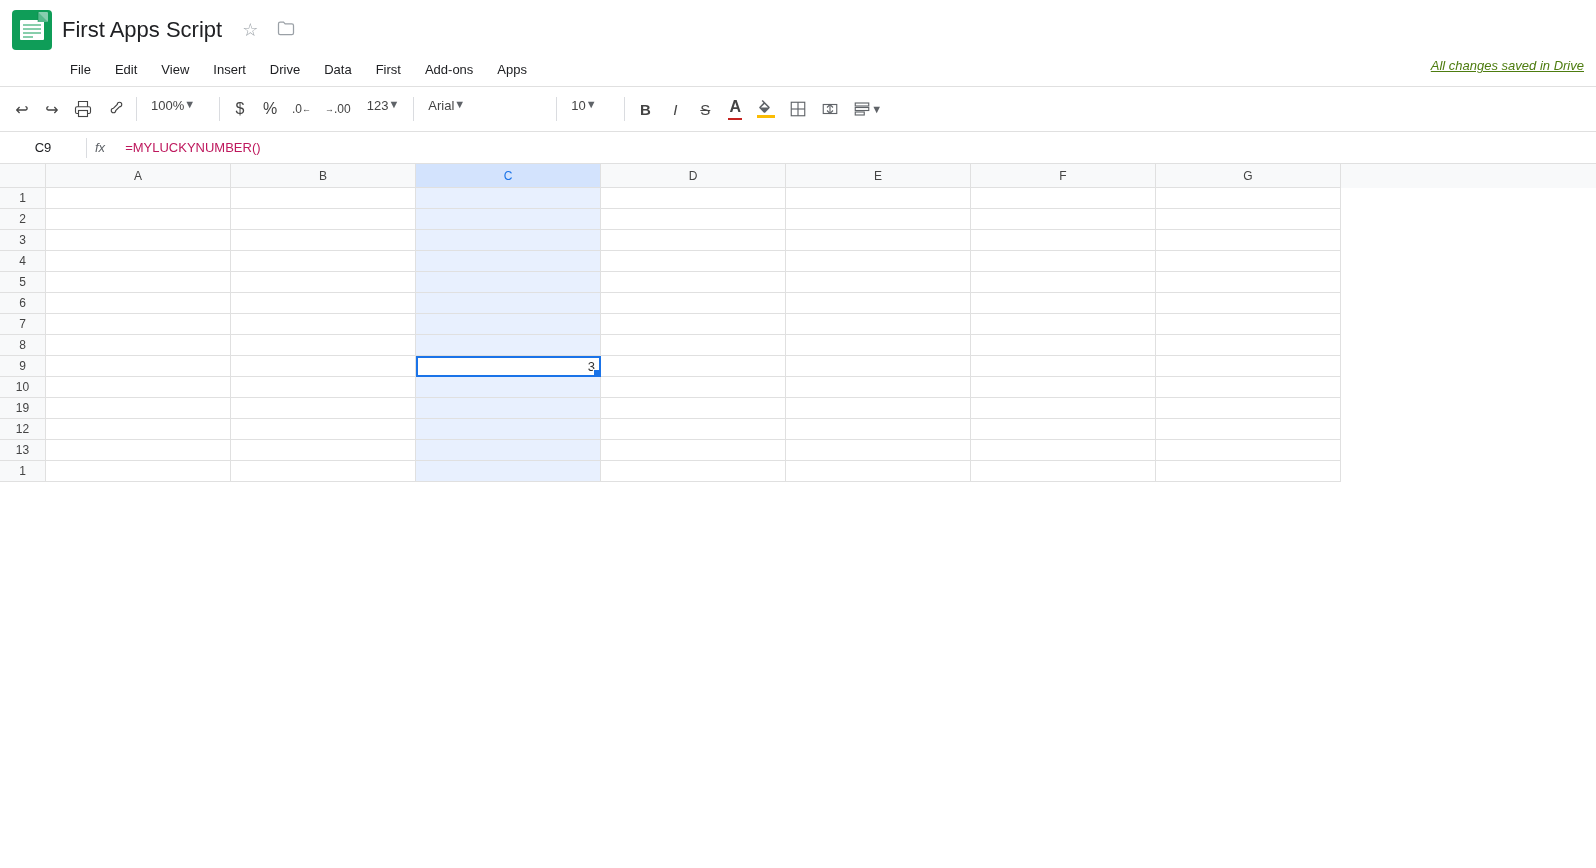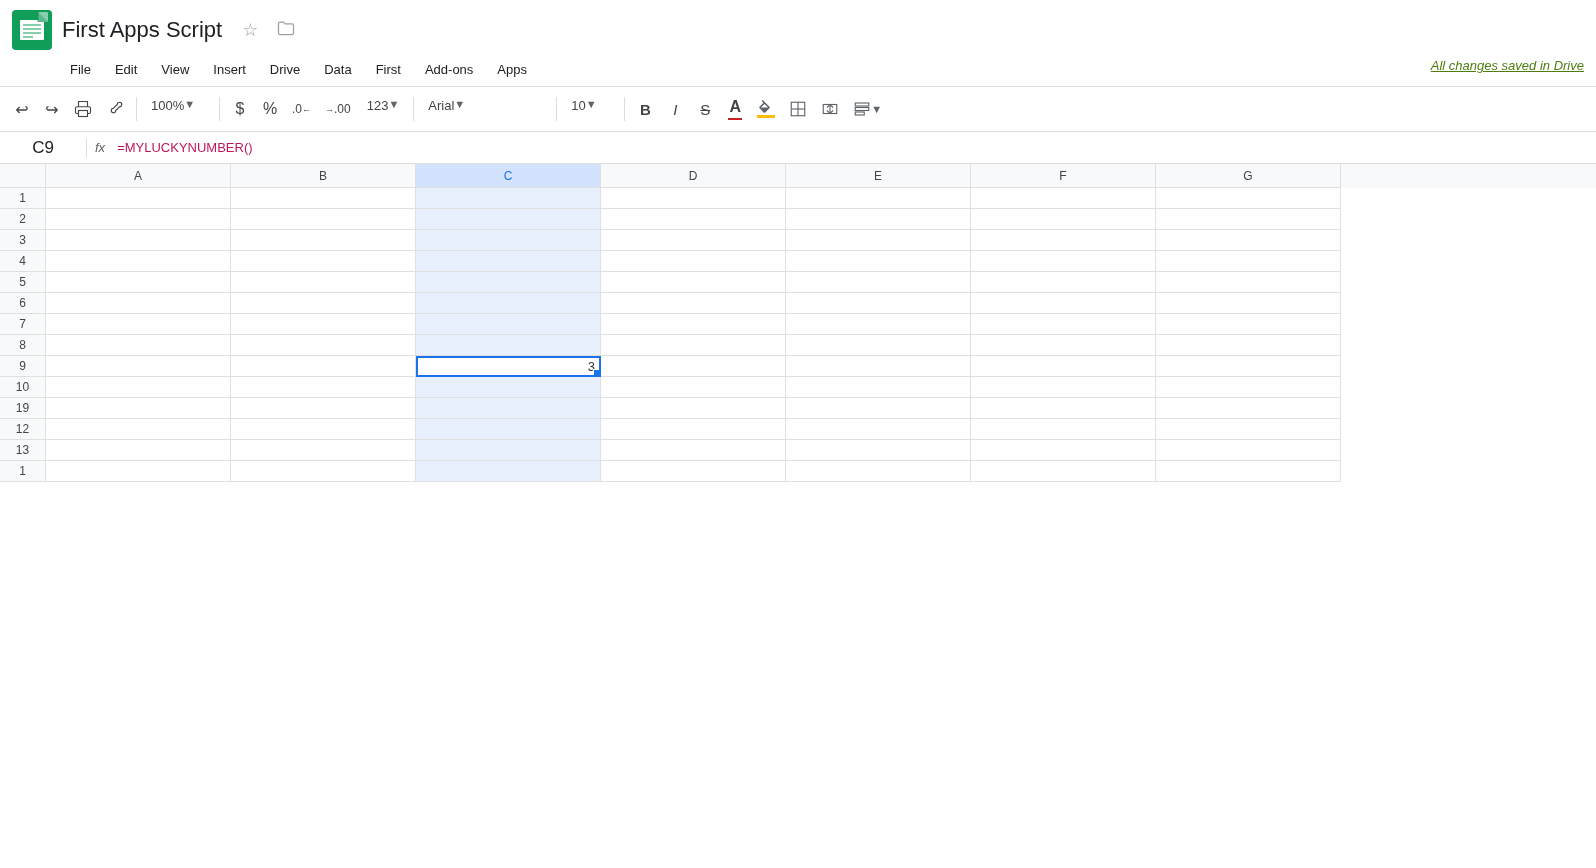--- a/index.html
+++ b/index.html
@@ -106,34 +106,34 @@
       display: flex;
       align-items: center;
       height: 32px;
       border-bottom: 1px solid #e0e0e0;
       padding: 0 8px;
       gap: 8px;
     }
     #cell-ref {
       width: 70px;
       border: none;
-      font-size: 17px;
+      font-size: 13px;
       text-align: center;
       color: #202124;
     }
     #formula-bar-divider {
       width: 1px;
       height: 20px;
       background: #dadce0;
     }
     #fx-label {
       font-size: 13px;
       color: #5f6368;
       font-style: italic;
-      margin-right: 4px;
+      margin-right: 12px;
     }
     #formula-input {
       flex: 1;
       border: none;
       font-size: 13px;
       color: #be185d;
       outline: none;
     }
 
     

